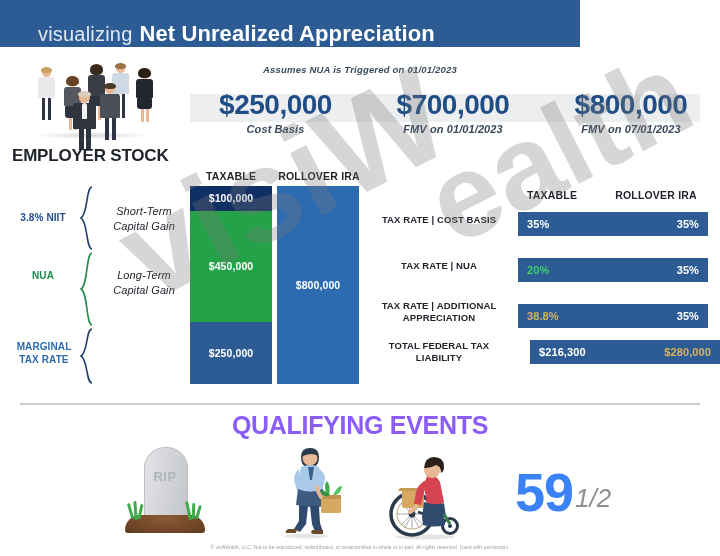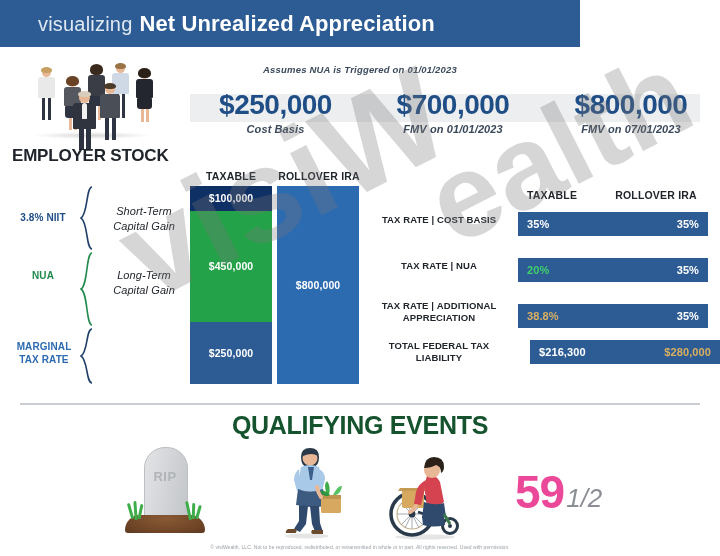--- a/index.html
+++ b/index.html
@@ -26,21 +26,21 @@
   }
   .wm1{left:95px;top:195px;font-size:132px;transform:rotate(-27deg);}
   .wm2{left:405px;top:150px;font-size:118px;transform:rotate(-27deg);}
 
   
   .header-band{
     position:absolute;left:0;top:0;width:580px;height:47px;
     background:#2d5c94;
   }
   .header-title{
-    position:absolute;left:38px;top:10px;height:28px;
+    position:absolute;left:38px;top:20px;height:28px;
     display:flex;align-items:center;gap:7px;
     white-space:nowrap;
   }
   .ht-light{font-size:20px;color:#dfe8f2;font-weight:400;letter-spacing:.2px;}
   .ht-bold{font-size:22px;color:#ffffff;font-weight:700;letter-spacing:.1px;}
   .logo{
     position:absolute;left:598px;top:12px;
     font-size:21px;font-weight:700;white-space:nowrap;letter-spacing:-.2px;
   }
   .logo .lg-a{color:#8b8f95;}
@@ -155,21 +155,21 @@
   }
   .tt-left{left:9px;width:76px;justify-content:flex-start;}
   .tt-right{right:9px;width:90px;justify-content:flex-end;}
 
   
   .divider{
     position:absolute;left:20px;top:403px;width:680px;height:2px;background:#c9ccd1;
   }
   .qe-title{
     position:absolute;left:0;top:411px;width:720px;text-align:center;
-    font-size:25px;font-weight:700;color:#14532d;letter-spacing:-.3px;
+    font-size:25px;font-weight:700;color:#8b5cf6;letter-spacing:-.3px;
   }
 
   
   .tomb{position:absolute;left:117px;top:443px;width:96px;height:95px;}
   .tomb-stone{
     position:absolute;left:27px;top:4px;width:42px;height:74px;
     background:linear-gradient(100deg,#e3e4e6 0%,#d3d5d8 48%,#c2c5c9 100%);
     border-radius:21px 21px 2px 2px;border:1px solid #bcbfc3;
   }
   .tomb-rip{
@@ -185,21 +185,21 @@
 
   
   .walker{position:absolute;left:277px;top:441px;width:70px;height:98px;}
   
   .wheel{position:absolute;left:380px;top:448px;width:90px;height:92px;}
 
   .num59{
     position:absolute;left:515px;top:455px;width:160px;height:60px;
     display:flex;align-items:flex-end;
   }
-  .n59{font-size:46px;font-weight:700;color:#ec4899;letter-spacing:-1px;line-height:46px;}
+  .n59{font-size:54px;font-weight:700;color:#3b82f6;letter-spacing:-1px;line-height:46px;}
   .nhalf{font-size:26px;font-style:italic;font-weight:400;color:#8b8f95;line-height:34px;margin-left:2px;}
 
   .footer{
     position:absolute;left:0;top:544px;width:720px;text-align:center;
     font-size:5px;color:#9aa0a6;letter-spacing:.05px;
   }
 </style>
 </head>
 <body>
 

